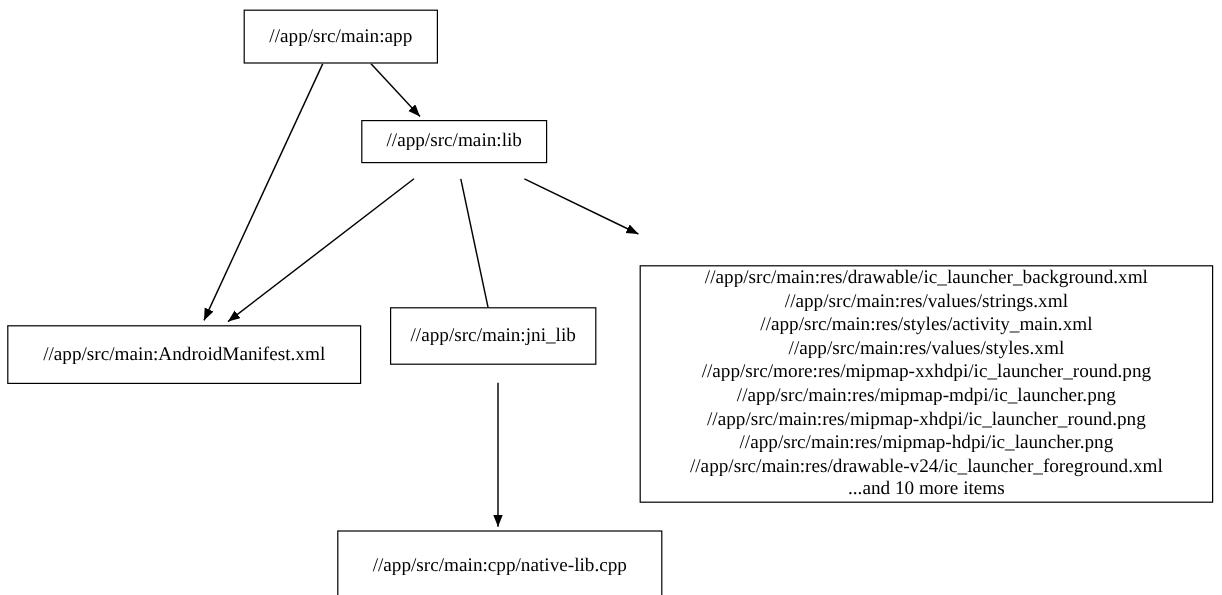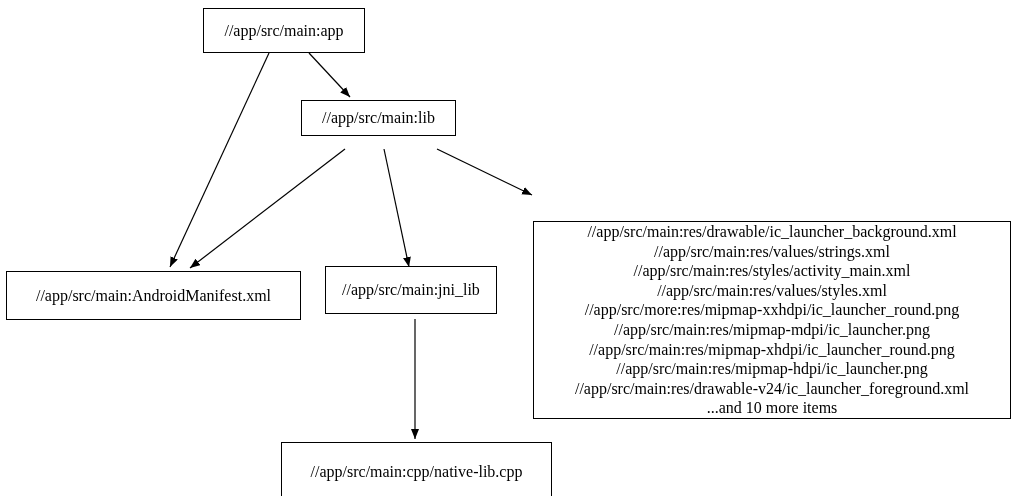--- a/index.html
+++ b/index.html
@@ -38,21 +38,21 @@
     white-space: nowrap;
     font-family: Liberation Serif, serif;
   }
   .node.multi {
     flex-direction: column;
     justify-content: center;
   }
   #node-app      { left: 203px; top:   8px; width: 162px; height: 45px; }
   #node-lib      { left: 301px; top: 100px; width: 155px; height: 36px; }
   #node-manifest { left:   6px; top: 271px; width: 295px; height: 49px; }
-  #node-jni-lib  { left: 325px; top: 266px; width: 172px; height: 48px; }
+  #node-jni-lib  { left: 325px; top: 256px; width: 172px; height: 48px; }
   #node-res      { left: 533px; top: 197px; width: 478px; height: 198px; font-size: 16px; line-height: 19.6px; margin-top: 24px; }
   #node-cpp      { left: 281px; top: 442px; width: 271px; height: 60px; }
 </style>
 </head>
 <body>
 
 <div id="canvas">
 
   <svg id="edge-layer" width="1018" height="496" viewBox="0 0 1018 496" xmlns="http://www.w3.org/2000/svg">
     <defs>

